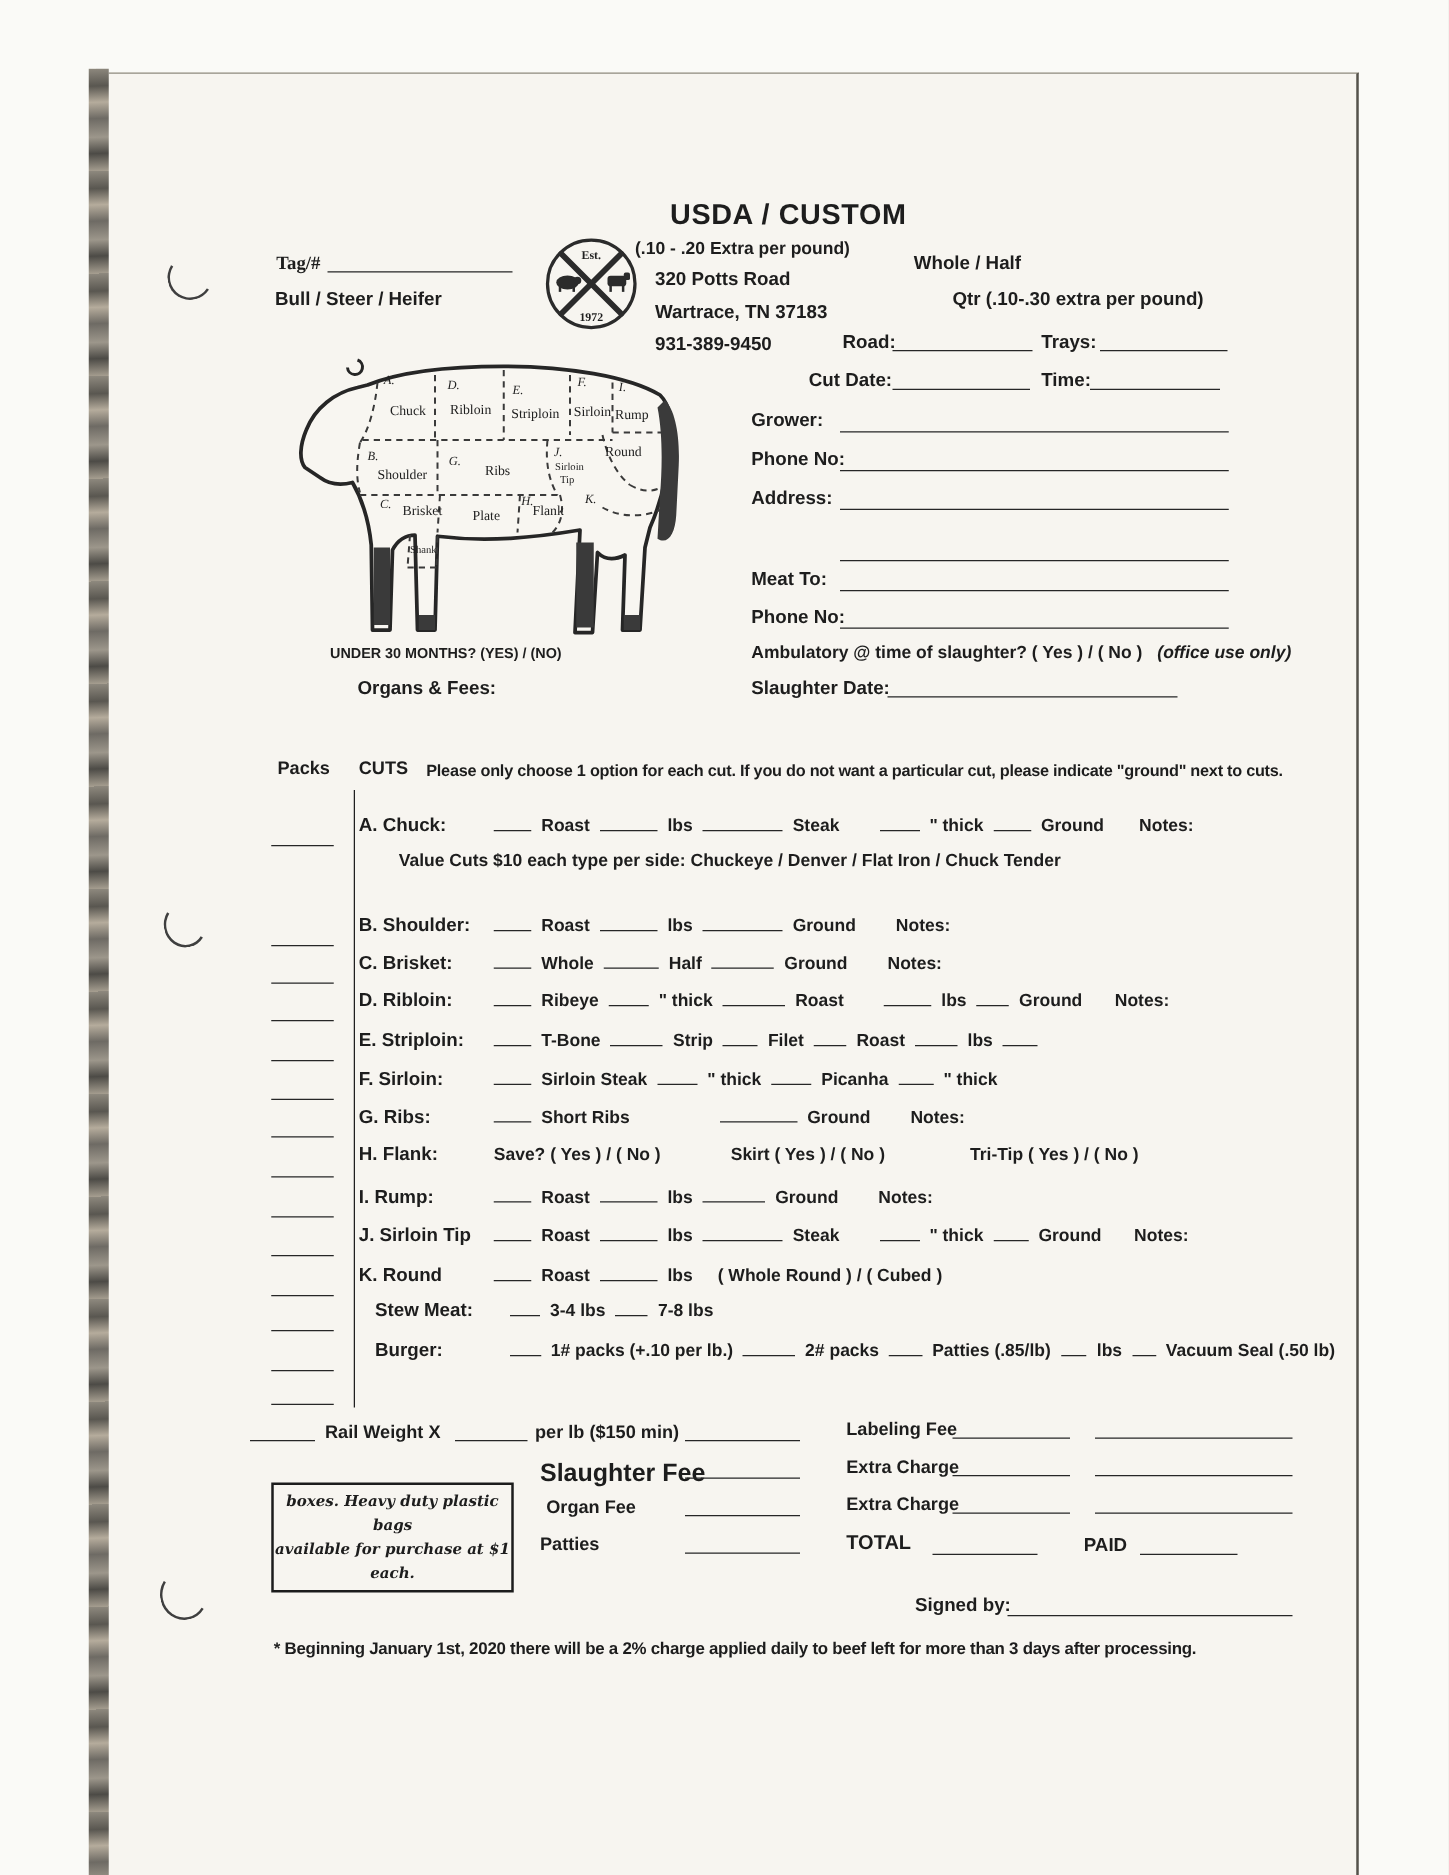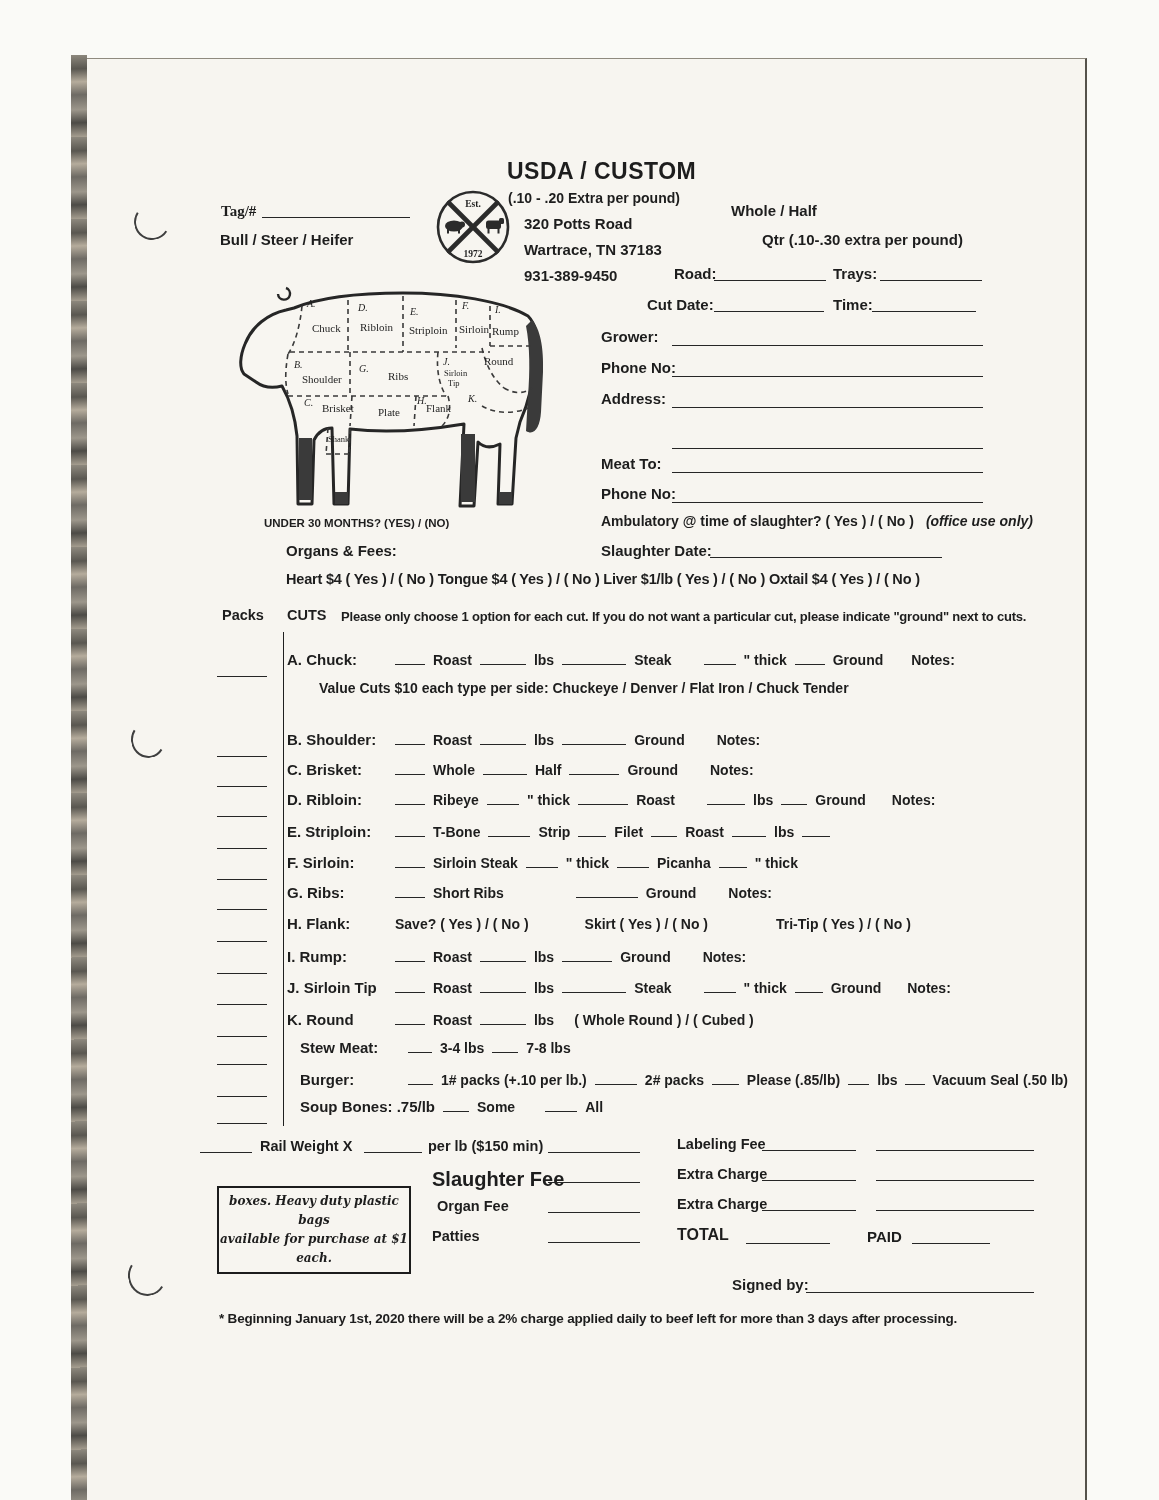--- a/index.html
+++ b/index.html
@@ -60,21 +60,21 @@
         <rect x="24" y="41" width="2" height="4.5"></rect>
     </g>
     <g fill="#2b2b2b">
       <rect x="52" y="32.5" width="15" height="8.5" rx="2.5"></rect>
         <rect x="65" y="30" width="5" height="6" rx="1.5"></rect>
       <rect x="53.5" y="40" width="2" height="5.5"></rect>
         <rect x="63.5" y="40" width="2" height="5.5"></rect>
     </g>
   </svg>
 
-  <span class="t" style="left:507px;top:158px;font-size:23px;letter-spacing:.5px;">USDA   /   CUSTOM</span>
+  <span class="t" style="left:536px;top:158px;font-size:23px;letter-spacing:.5px;">USDA   /   CUSTOM</span>
   <span class="t" style="left:508px;top:190px;font-size:14px;">(.10 - .20 Extra per pound)</span>
   <span class="t" style="left:524px;top:215px;">320 Potts Road</span>
   <span class="t" style="left:524px;top:241px;">Wartrace, TN 37183</span>
   <span class="t" style="left:524px;top:267px;">931-389-9450</span>
 
   <span class="t" style="left:731px;top:202px;">Whole   /   Half</span>
   <span class="t" style="left:762px;top:231px;">Qtr (.10-.30 extra per pound)</span>
 
   <span class="t" style="left:674px;top:265px;">Road:</span>
   <span class="abl" style="left:714px;top:280px;width:112px;"></span>
@@ -168,21 +168,20 @@
   <span class="abl" style="left:672px;top:502px;width:311px;"></span>
 
   <div class="t flexrow" style="left:601px;top:513px;font-size:14px;column-gap:12px;">
     <span>Ambulatory @ time of slaughter?  ( Yes )  /  ( No )</span>
     <span class="it">(office use only)</span>
   </div>
 
   <span class="t" style="left:286px;top:542px;">Organs &amp; Fees:</span>
   <span class="t" style="left:601px;top:542px;">Slaughter Date:</span>
   <span class="abl" style="left:710px;top:557px;width:232px;"></span>
-  <span class="t" style="left:286px;top:571px;font-size:14.5px;letter-spacing:-0.2px;">Heart  $4 ( Yes ) / ( No )  Tongue $4 ( Yes ) / ( No )   Liver $1/lb ( Yes ) / ( No )    Oxtail $4 ( Yes ) / ( No )</span>
 
   <span class="t" style="left:222px;top:607px;font-size:14.5px;">Packs</span>
   <span class="t" style="left:287px;top:607px;font-size:14.5px;">CUTS</span>
   <span class="t" style="left:341px;top:609px;font-size:13px;letter-spacing:-0.2px;">Please only choose 1 option for each cut. If you do not want a particular cut, please indicate "ground" next to cuts.</span>
 
   <div class="cuts-area">
     <div class="cuts-divider"></div>
     <div id="cut-rows">
         <div class="cut-row" style="top: 20px;">
           <span class="pack-bl"></span>
@@ -367,37 +366,29 @@
         </div>
         <div class="cut-row" style="top: 440px;">
           <span class="pack-bl"></span>
           <div class="row-content" style="margin-left: 84px;">
             <span class="cut-label">Burger:</span>
             <span class="bl" style="width: 26px;"></span>
             <span class="tok">1# packs (+.10 per lb.)</span>
             <span class="bl" style="width: 44px;"></span>
             <span class="tok">2# packs</span>
             <span class="bl" style="width: 28px;"></span>
-            <span class="tok">Please (.85/lb)</span>
+            <span class="tok">Patties (.85/lb)</span>
             <span class="bl" style="width: 22px;"></span>
             <span class="tok">lbs</span>
             <span class="bl" style="width: 20px;"></span>
             <span class="tok">Vacuum Seal (.50 lb)</span>
           </div>
         </div>
         <div class="cut-row" style="top: 467px;">
           <span class="pack-bl"></span>
-          <div class="row-content" style="margin-left: 84px;">
-            <span class="cut-label">Soup Bones: .75/lb</span>
-            <span class="bl" style="width: 26px;"></span>
-            <span class="tok">Some</span>
-            <span class="gap" style="width: 14px;"></span>
-            <span class="bl" style="width: 32px;"></span>
-            <span class="tok">All</span>
-          </div>
         </div>
       </div>
   </div>
 
   <span class="abl" style="left:200px;top:1152px;width:52px;"></span>
   <span class="t" style="left:260px;top:1138px;font-size:14.5px;">Rail Weight  X</span>
   <span class="abl" style="left:364px;top:1152px;width:58px;"></span>
   <span class="t" style="left:428px;top:1138px;font-size:14.5px;">per lb ($150 min)</span>
   <span class="abl" style="left:548px;top:1152px;width:92px;"></span>
 

